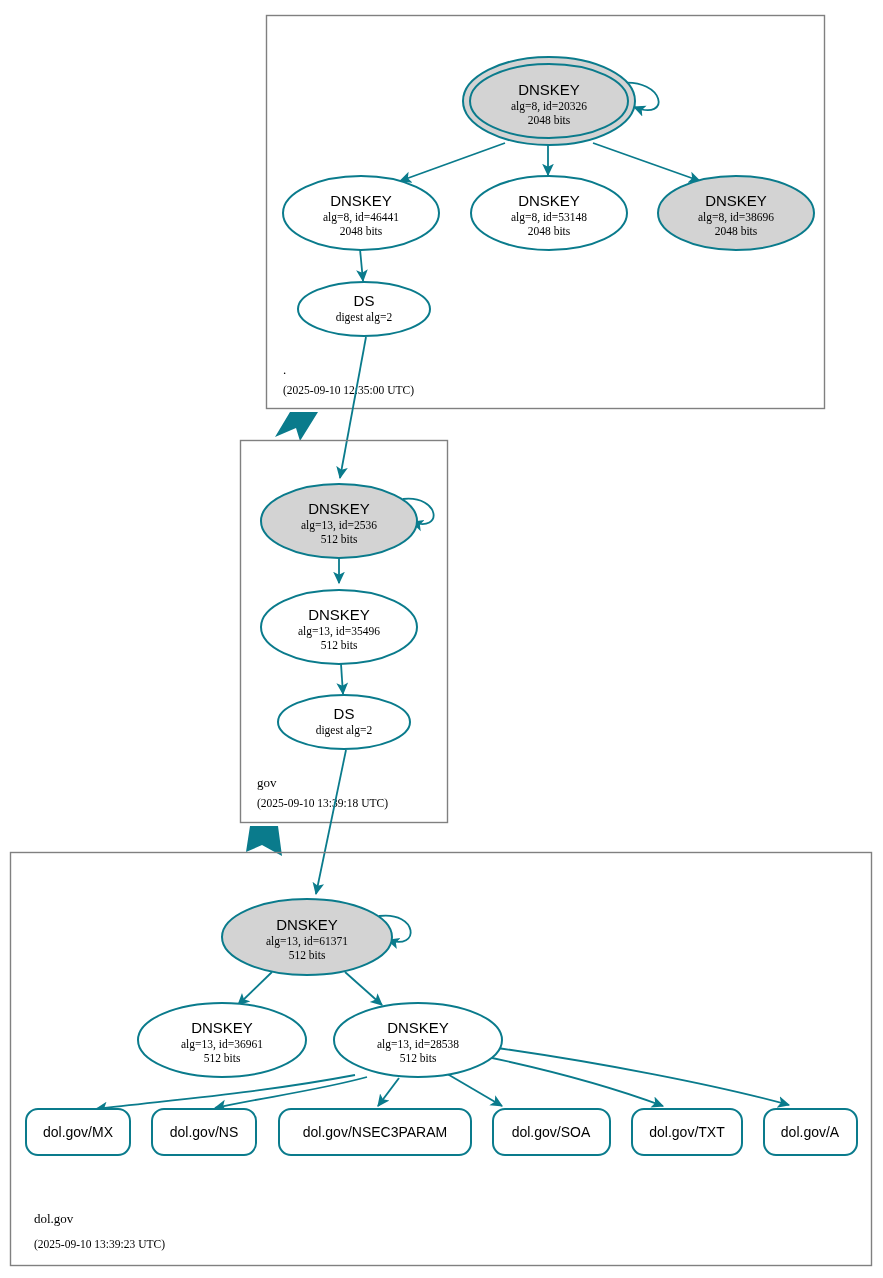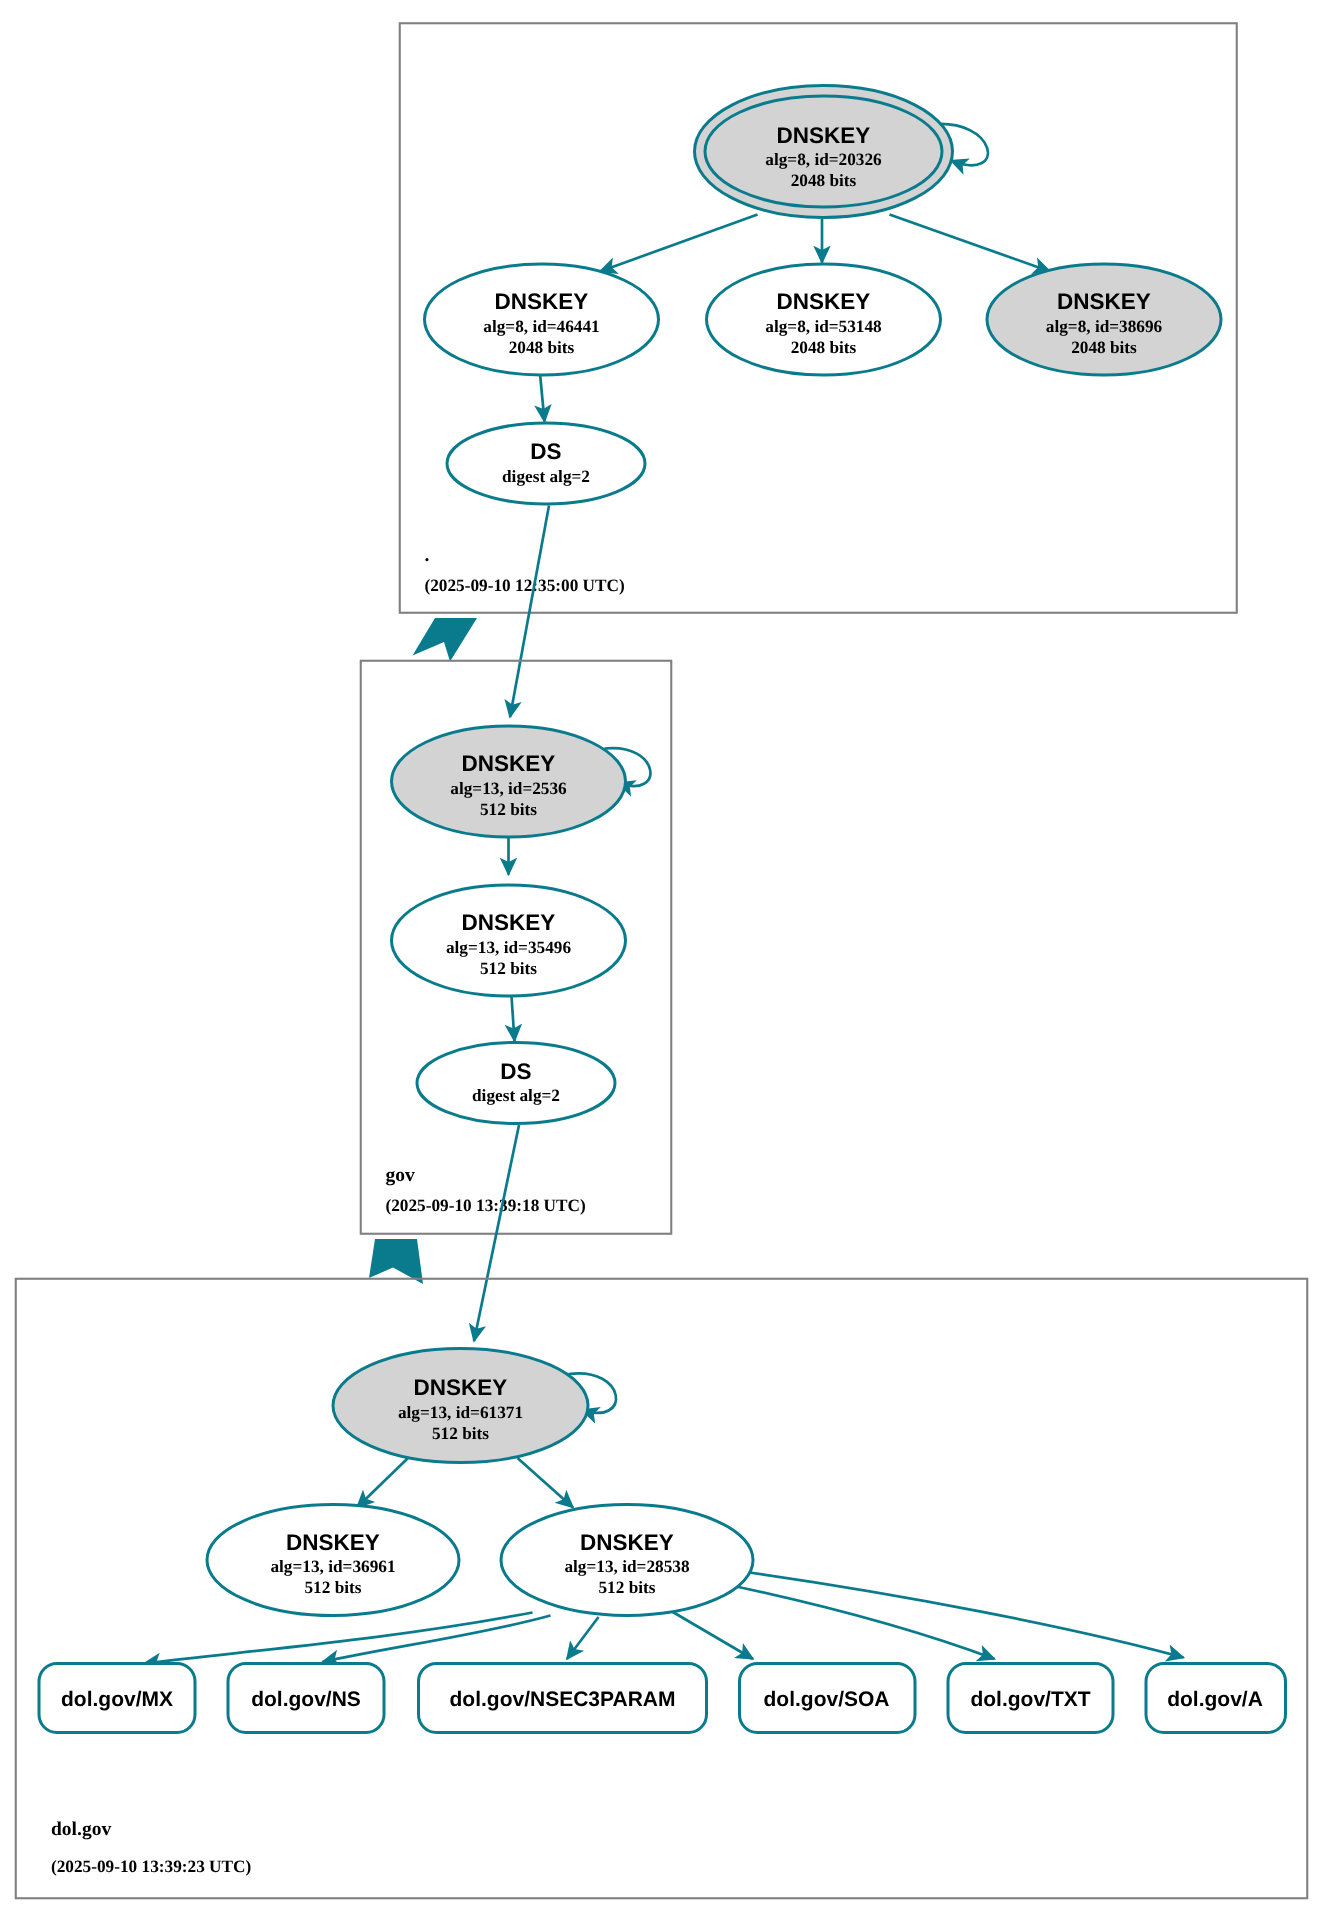--- a/index.html
+++ b/index.html
@@ -1,18 +1,18 @@
 <!DOCTYPE html>
 <html><head>
 <meta charset="utf-8">
 <style>
   html,body{margin:0;padding:0;background:#ffffff;}
   body{width:883px;height:1278px;overflow:hidden;
        font-family:"Liberation Sans", sans-serif;}
-  #stage{position:relative;width:883px;height:1278px;font-weight:bold;}
+  #stage{position:relative;width:883px;height:1278px;}
   svg{display:block;}
   .zone-box{fill:none;stroke:#808080;stroke-width:1.4;}
   .node-ell{fill:#ffffff;stroke:#0a7b8c;stroke-width:2;}
   .node-ell.secure{fill:#d3d3d3;}
   .rr-box{fill:#ffffff;stroke:#0a7b8c;stroke-width:2;}
   .edge{fill:none;stroke:#0a7b8c;stroke-width:1.8;}
   .edge-thick{fill:#0a7b8c;stroke:none;}
   .t-title{font-family:"Liberation Sans", sans-serif;font-size:15px;fill:#000;}
   .t-sub{font-family:"Liberation Serif", serif;font-size:11.5px;fill:#000;}
   .t-rr{font-family:"Liberation Sans", sans-serif;font-size:14px;fill:#000;}

